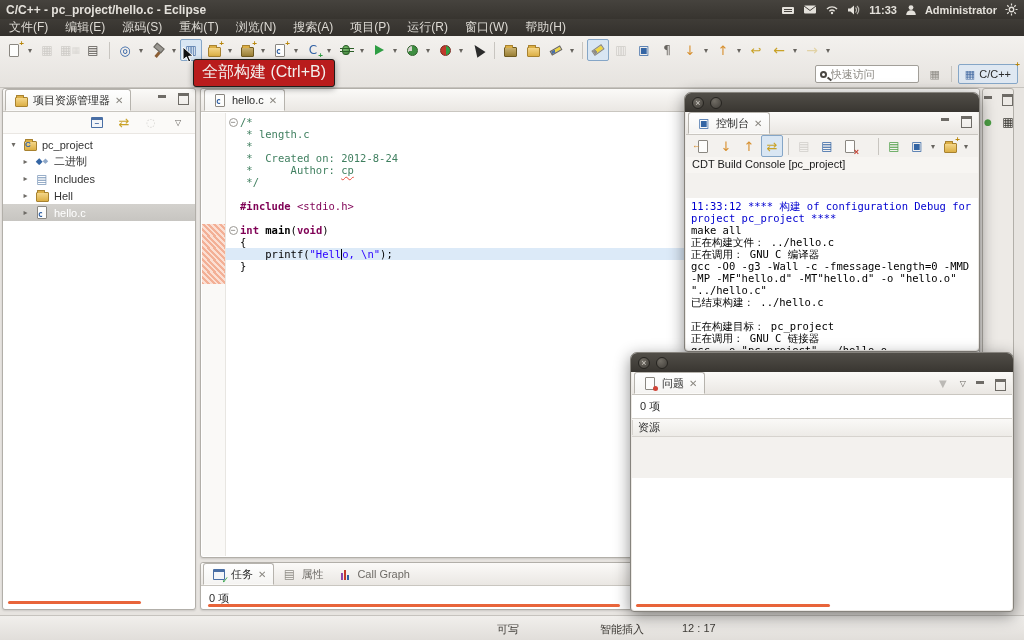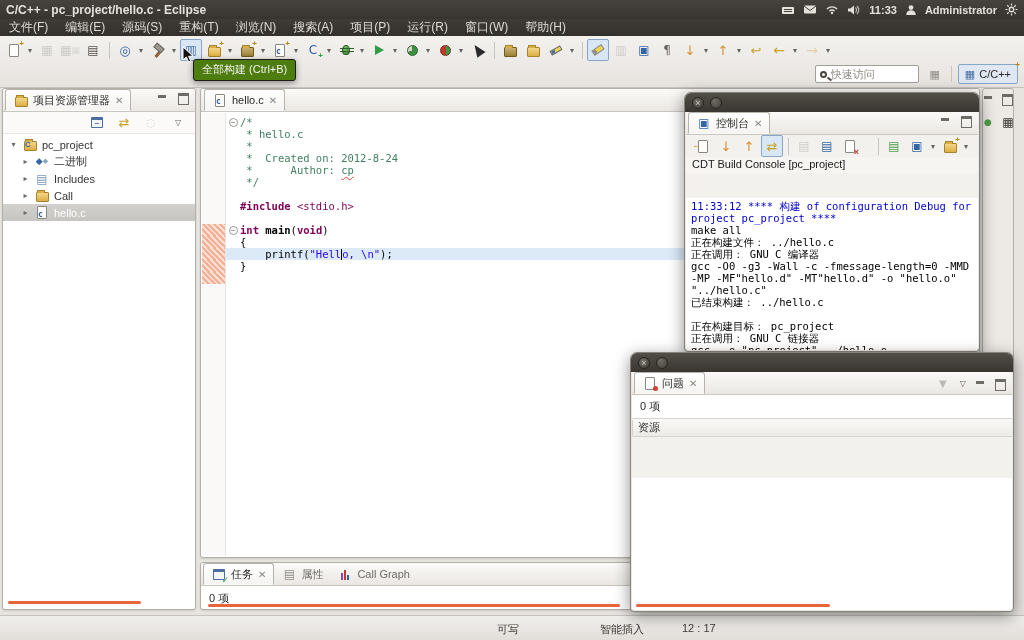--- a/index.html
+++ b/index.html
@@ -143,21 +143,21 @@
 #prob-body{position:absolute;left:0;right:0;top:106px;bottom:0;background:#FFF}
 
 
 #status-bar{position:absolute;left:0;top:615px;width:1024px;height:25px;background:linear-gradient(#F1EFEC,#E1DEDA);border-top:1px solid #C6C3BE}
 #status-bar span{position:absolute;top:6px;color:#3F3C37}
 
 
 .oline{position:absolute;height:3px;background:#E8643A;border-radius:2px;z-index:38}
 
 
-#tooltip{position:absolute;left:193px;top:59px;background:#4d7c0f;border:1px solid #1E1D1A;color:#F3F1EE;font-size:11px;padding:2px 8px 3px;border-radius:3px;z-index:60;white-space:nowrap;box-shadow:0 2px 6px rgba(0,0,0,.4)}
+#tooltip{position:absolute;left:193px;top:59px;background:#b91c1c;border:1px solid #1E1D1A;color:#F3F1EE;font-size:16px;padding:2px 8px 3px;border-radius:3px;z-index:60;white-space:nowrap;box-shadow:0 2px 6px rgba(0,0,0,.4)}
 #cursor{position:absolute;left:181px;top:46px;z-index:61}
 </style>
 </head>
 <body>
 
 <div id="system-bar">
   <span id="win-title">C/C++ - pc_project/hello.c - Eclipse</span>
   <div id="tray">
     <span class="tri" id="tray-icons" style="gap: 8px; display: inline-flex;">
         <span class="tri">
@@ -517,21 +517,21 @@
         <span class="ic">
           <span class="gly" style="color:#7A96B8;font-size:12px">▤</span>
         </span>
         <span class="tlabel">Includes</span>
       </div>
       <div class="trow" style="padding-left: 18px;">
         <span class="tw">▸</span>
         <span class="ic">
           <span class="sh-folder"></span>
         </span>
-        <span class="tlabel">Call</span>
+        <span class="tlabel">Hell</span>
       </div>
       <div class="trow sel" style="padding-left: 18px;">
         <span class="tw">▸</span>
         <span class="ic">
           <span class="sh-file"></span>
           <b class="ov cee">c</b>
         </span>
         <span class="tlabel">hello.c</span>
       </div>
     </div>
@@ -568,21 +568,21 @@
       </div>
     <div id="lines">
         <div class="cl">
           <span class="fm">
             <b>−</b>
           </span>
           <span class="ct"><span class="cm">/*</span></span>
         </div>
         <div class="cl">
           <span class="fm"></span>
-          <span class="ct"><span class="cm"> * hello.c</span></span>
+          <span class="ct"><span class="cm"> * length.c</span></span>
         </div>
         <div class="cl">
           <span class="fm"></span>
           <span class="ct"><span class="cm"> *</span></span>
         </div>
         <div class="cl">
           <span class="fm"></span>
           <span class="ct"><span class="cm"> *  Created on: 2012-8-24</span></span>
         </div>
         <div class="cl">

